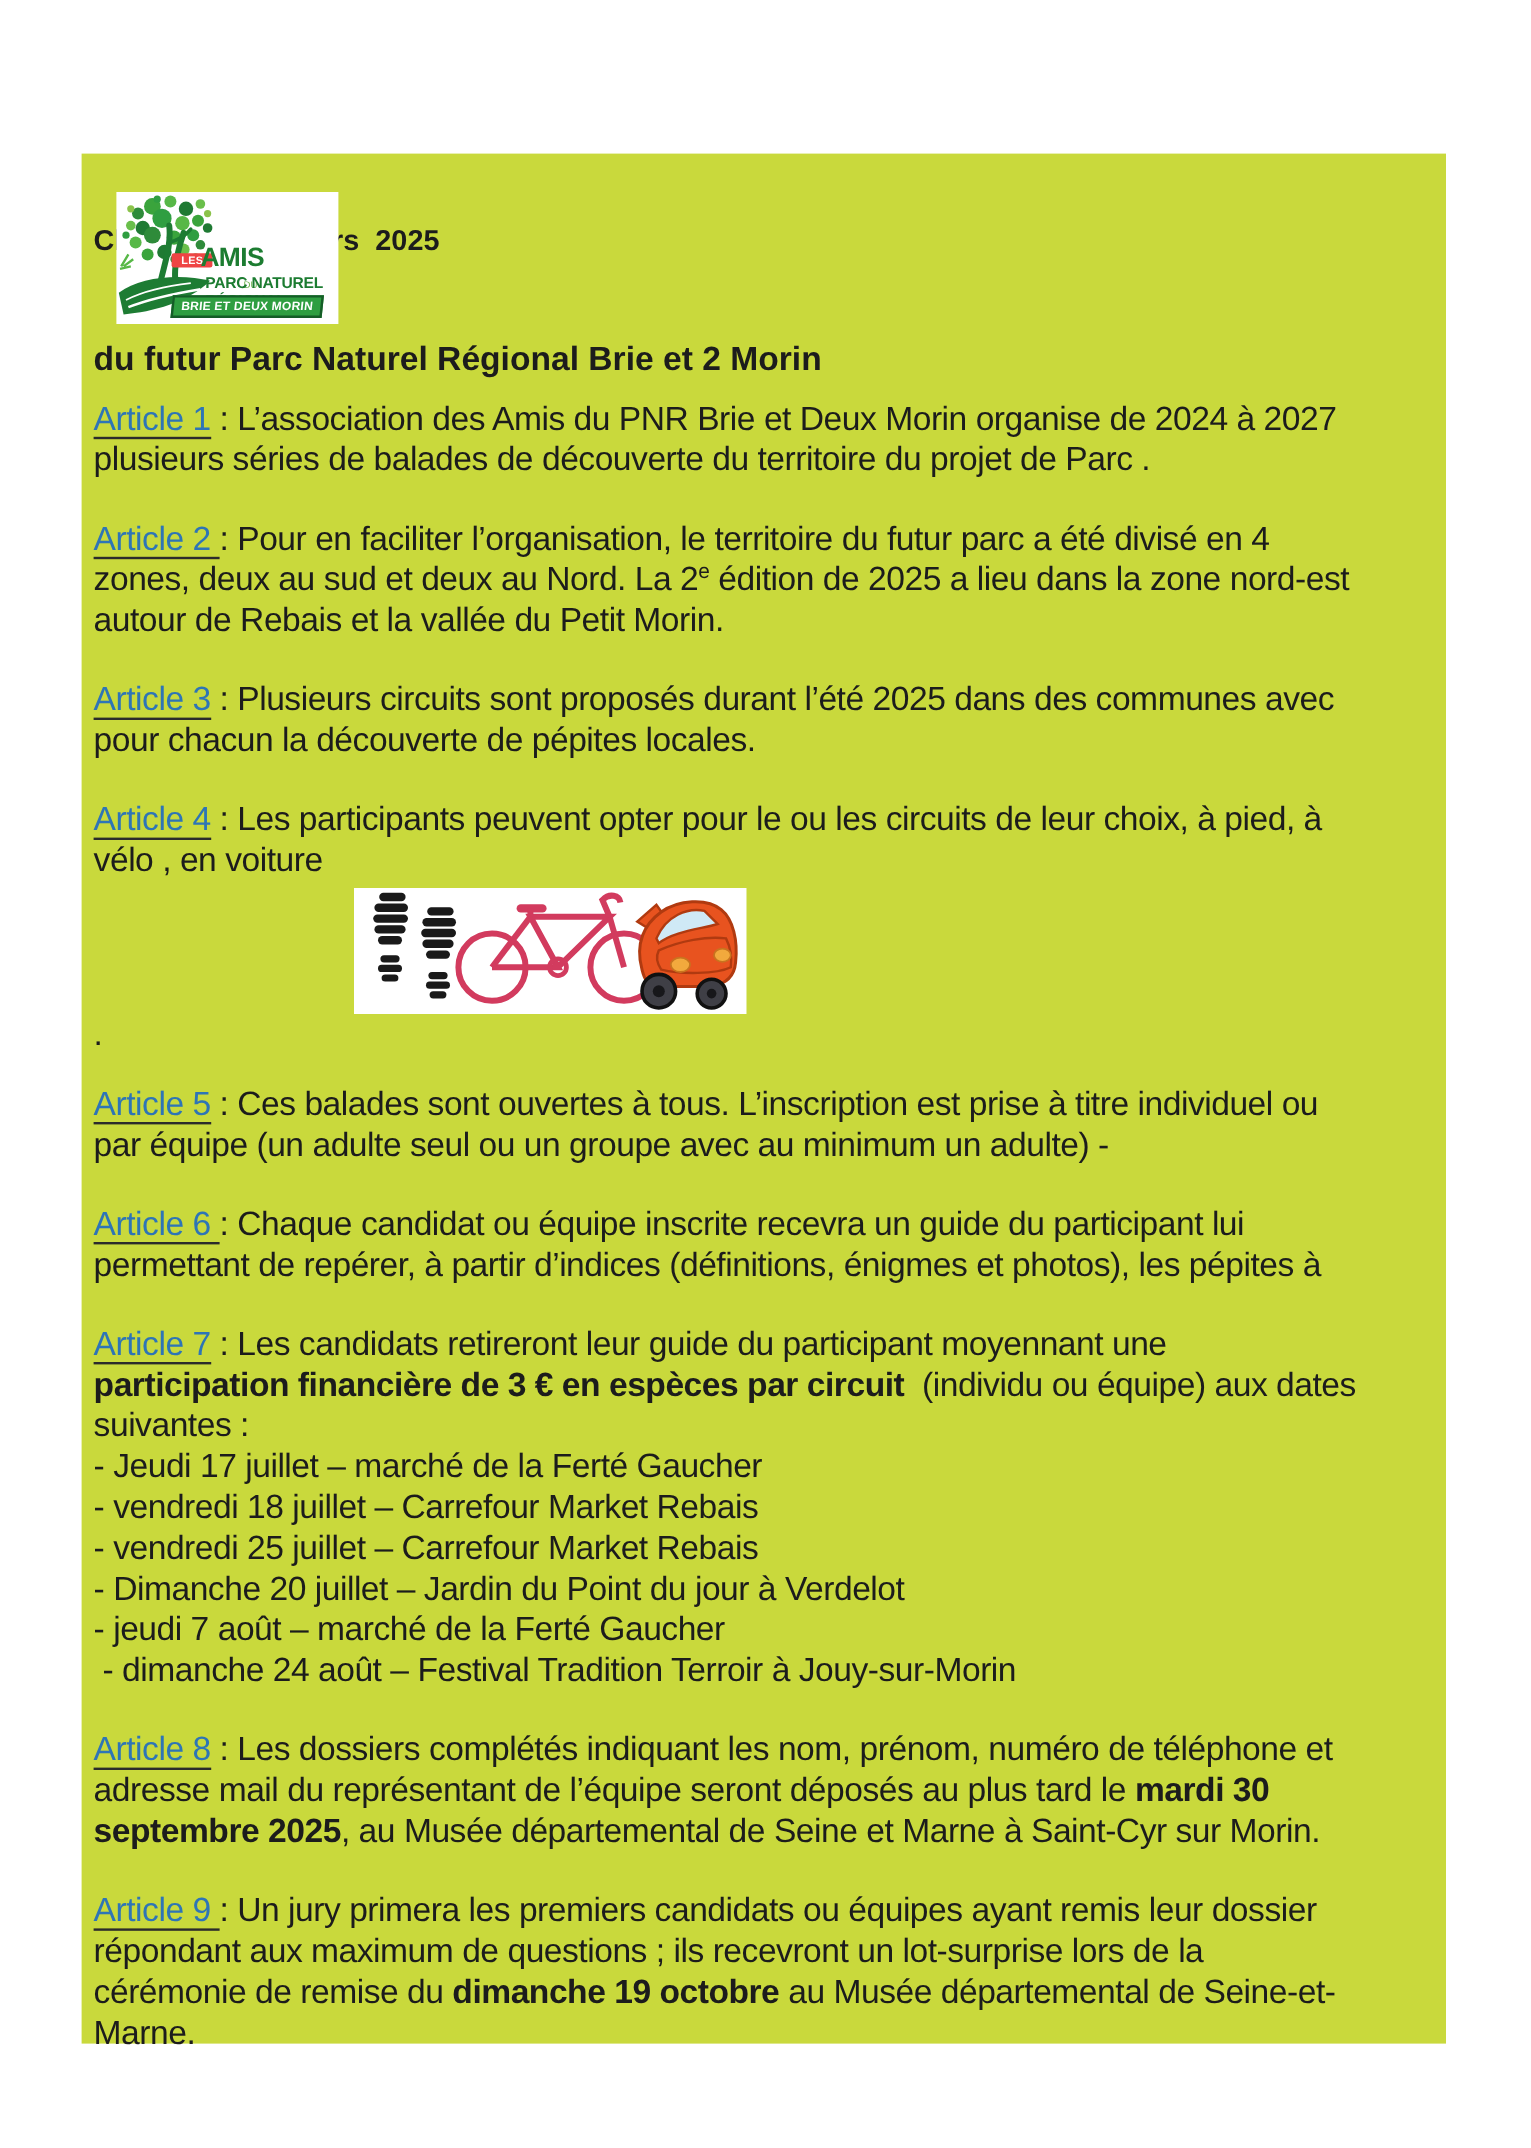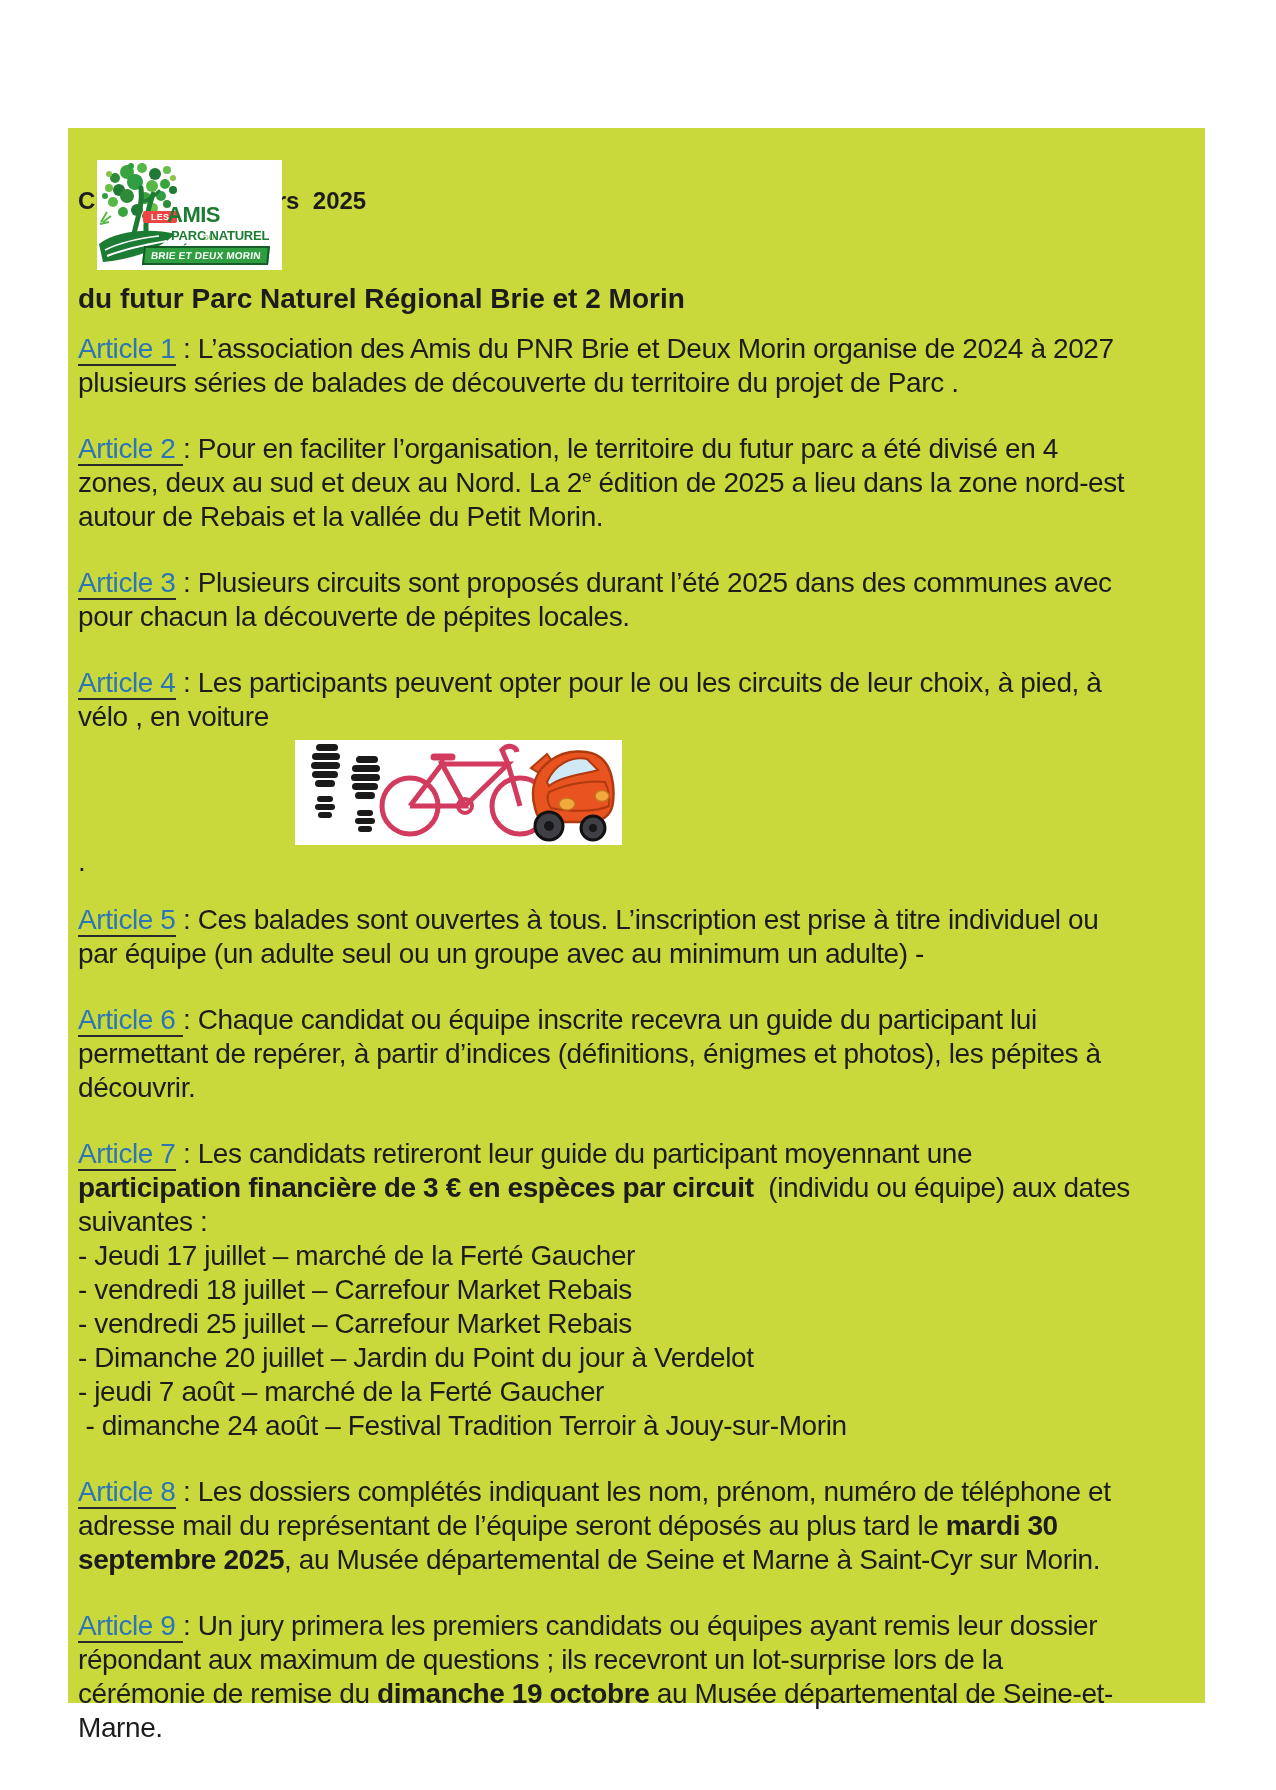--- a/index.html
+++ b/index.html
@@ -156,21 +156,20 @@
 
     <div class="dotline line">.</div>
 
     <div class="article a5">
         <div class="line"><span class="link">Article 5</span><span> : Ces balades sont ouvertes à tous. L’inscription est prise à titre individuel ou</span></div>
         <div class="line"><span>par équipe (un adulte seul ou un groupe avec au minimum un adulte) -</span></div>
       </div>
     <div class="article">
         <div class="line"><span class="link">Article 6 </span><span>: Chaque candidat ou équipe inscrite recevra un guide du participant lui</span></div>
         <div class="line"><span>permettant de repérer, à partir d’indices (définitions, énigmes et photos), les pépites à</span></div>
-        <div class="line"><span>découvrir.</span></div>
       </div>
     <div class="article">
         <div class="line"><span class="link">Article 7</span><span> : Les candidats retireront leur guide du participant moyennant une</span></div>
         <div class="line"><span class="b">participation financière de 3 € en espèces par circuit </span><span> (individu ou équipe) aux dates</span></div>
         <div class="line"><span>suivantes :</span></div>
         <div class="line"><span>- Jeudi 17 juillet – marché de la Ferté Gaucher</span></div>
         <div class="line"><span>- vendredi 18 juillet – Carrefour Market Rebais</span></div>
         <div class="line"><span>- vendredi 25 juillet – Carrefour Market Rebais</span></div>
         <div class="line"><span>- Dimanche 20 juillet – Jardin du Point du jour à Verdelot</span></div>
         <div class="line"><span>- jeudi 7 août – marché de la Ferté Gaucher</span></div>

